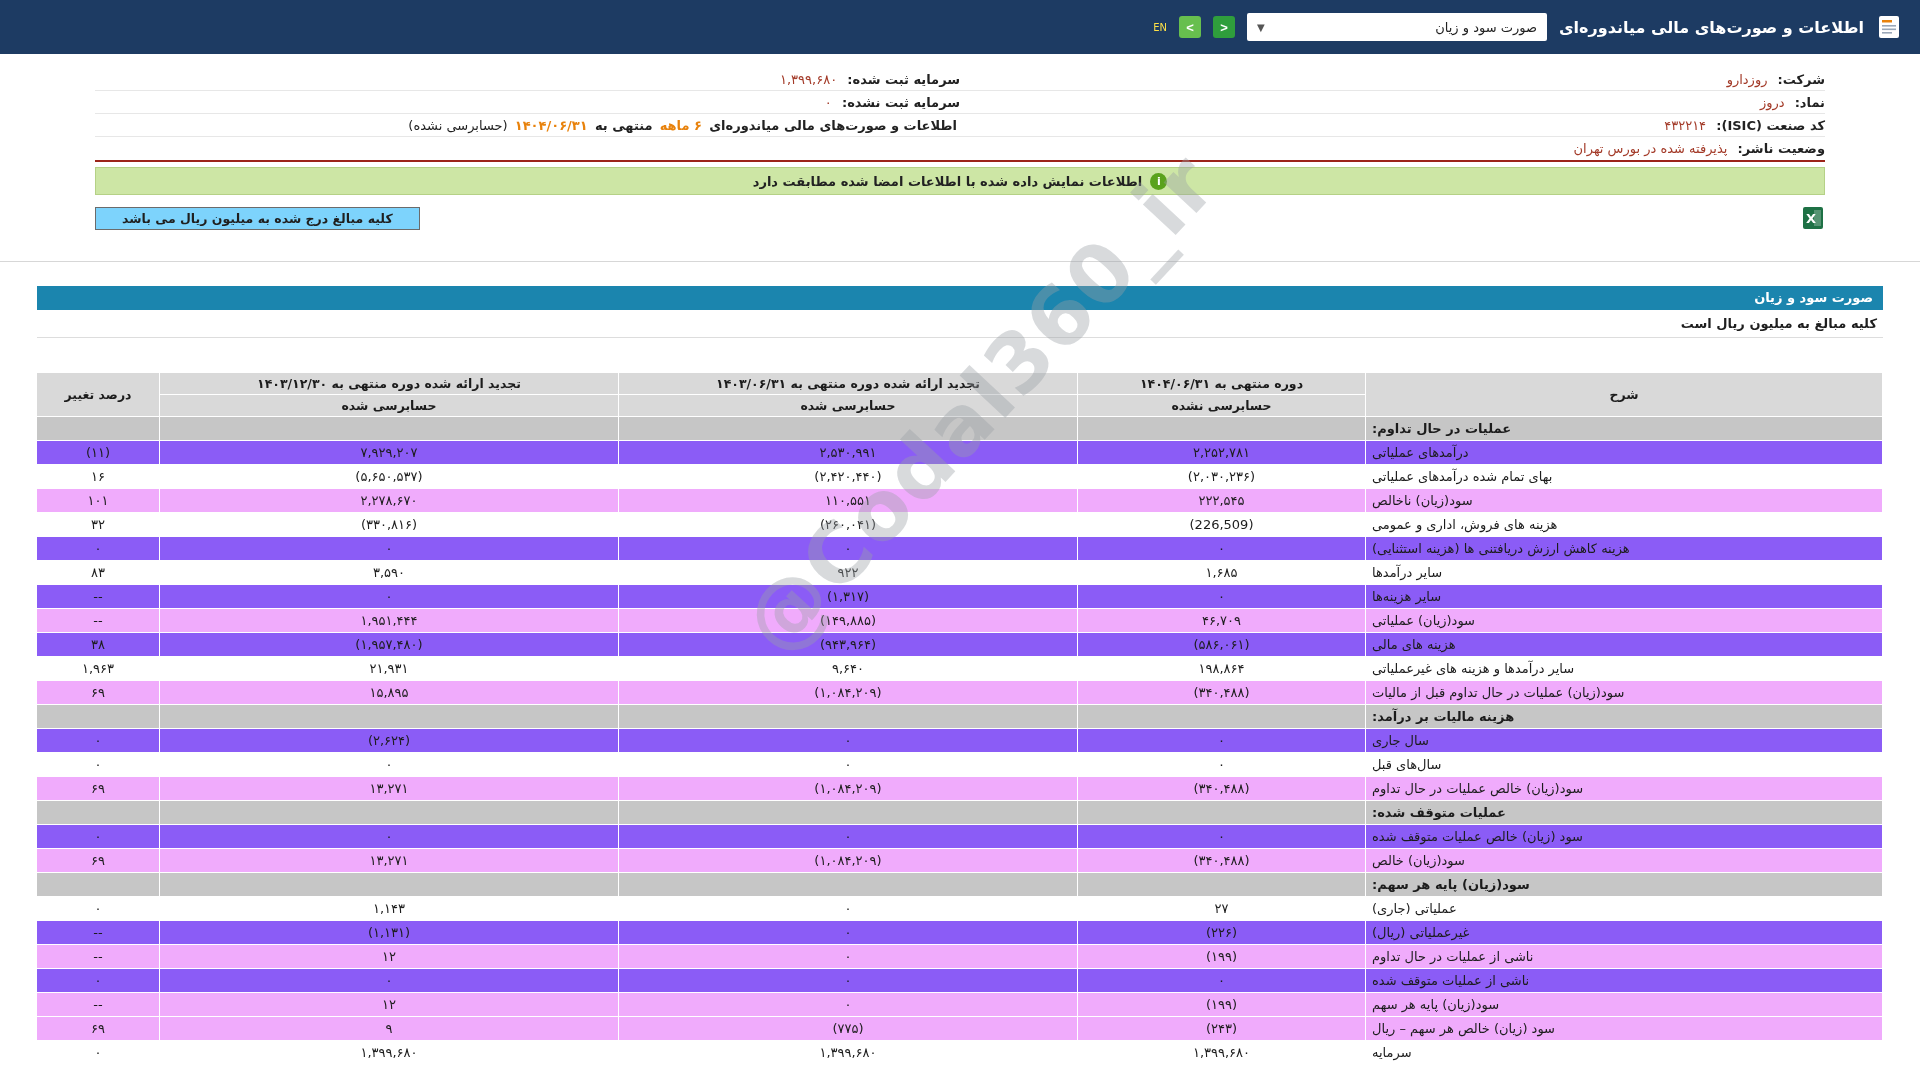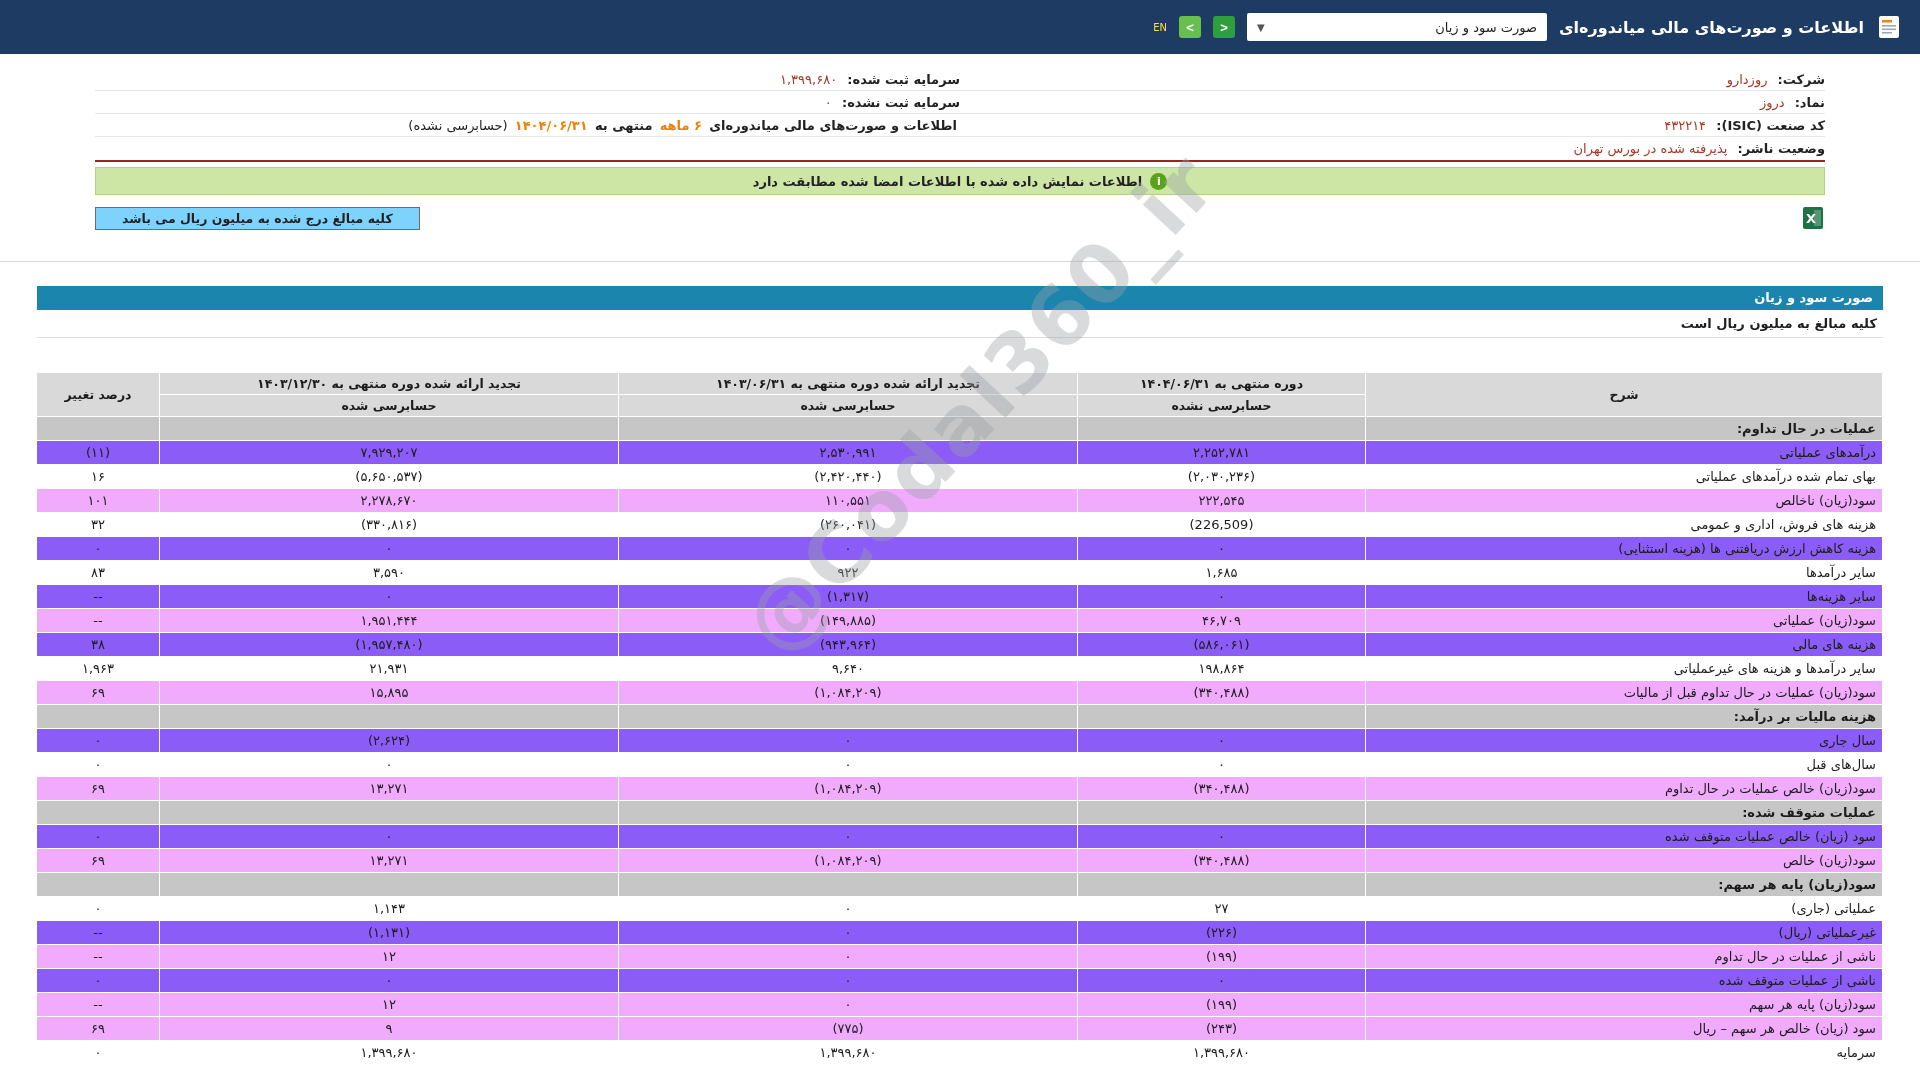--- a/index.html
+++ b/index.html
@@ -38,21 +38,21 @@
   .divider{height:1px;background:#d7d7d7;margin-top:30px}
 
   
   .statement{margin:24px 37px 0;position:relative}
   .stmt-title{height:24px;line-height:24px;background:#1b85ae;color:#fff;font-weight:bold;padding:0 10px;font-size:13px}
   .stmt-units{height:28px;line-height:28px;font-weight:bold;border-bottom:1px solid #ddd;padding:0 6px;font-size:13px;background:#fff}
 
   table.fin{width:100%;border-collapse:collapse;table-layout:fixed;margin-top:34px;font-size:13px}
   .fin th{background:#d9d9d9;border:1px solid #fff;font-weight:bold;height:22px;text-align:center;padding:0 4px;font-size:12.5px;color:#1c1c1c}
   .fin td{border:1px solid #fff;height:24px;padding:0 6px;color:#1c1c1c}
-  .cell-desc{text-align:right}
+  .cell-desc{text-align:left}
   .cell-num{text-align:center}
   .neg{color:#d21f1b}
   .row-blue td{background:#8b5cf6}
   .row-white td{background:#ffffff}
   .row-yellow td{background:#f0abfc}
   .row-section td{background:#c6c6c6}
   .row-section .cell-desc{font-weight:bold}
 
   .watermark{position:absolute;top:70px;left:620px;transform:rotate(-47deg);font-size:82px;font-weight:bold;color:#9aa0a6;opacity:.38;pointer-events:none;direction:ltr;letter-spacing:2px;white-space:nowrap}
 </style>

